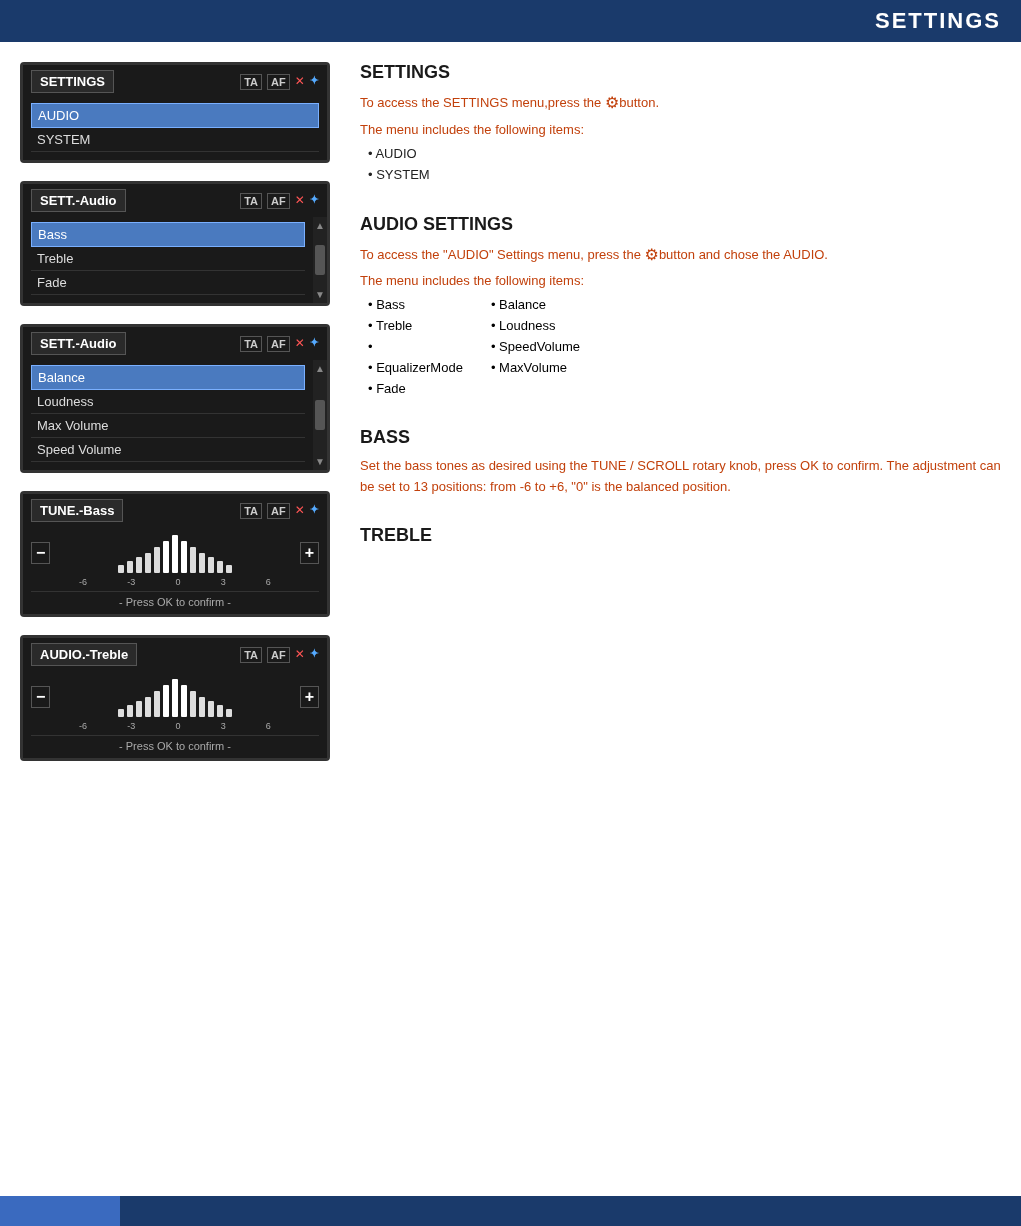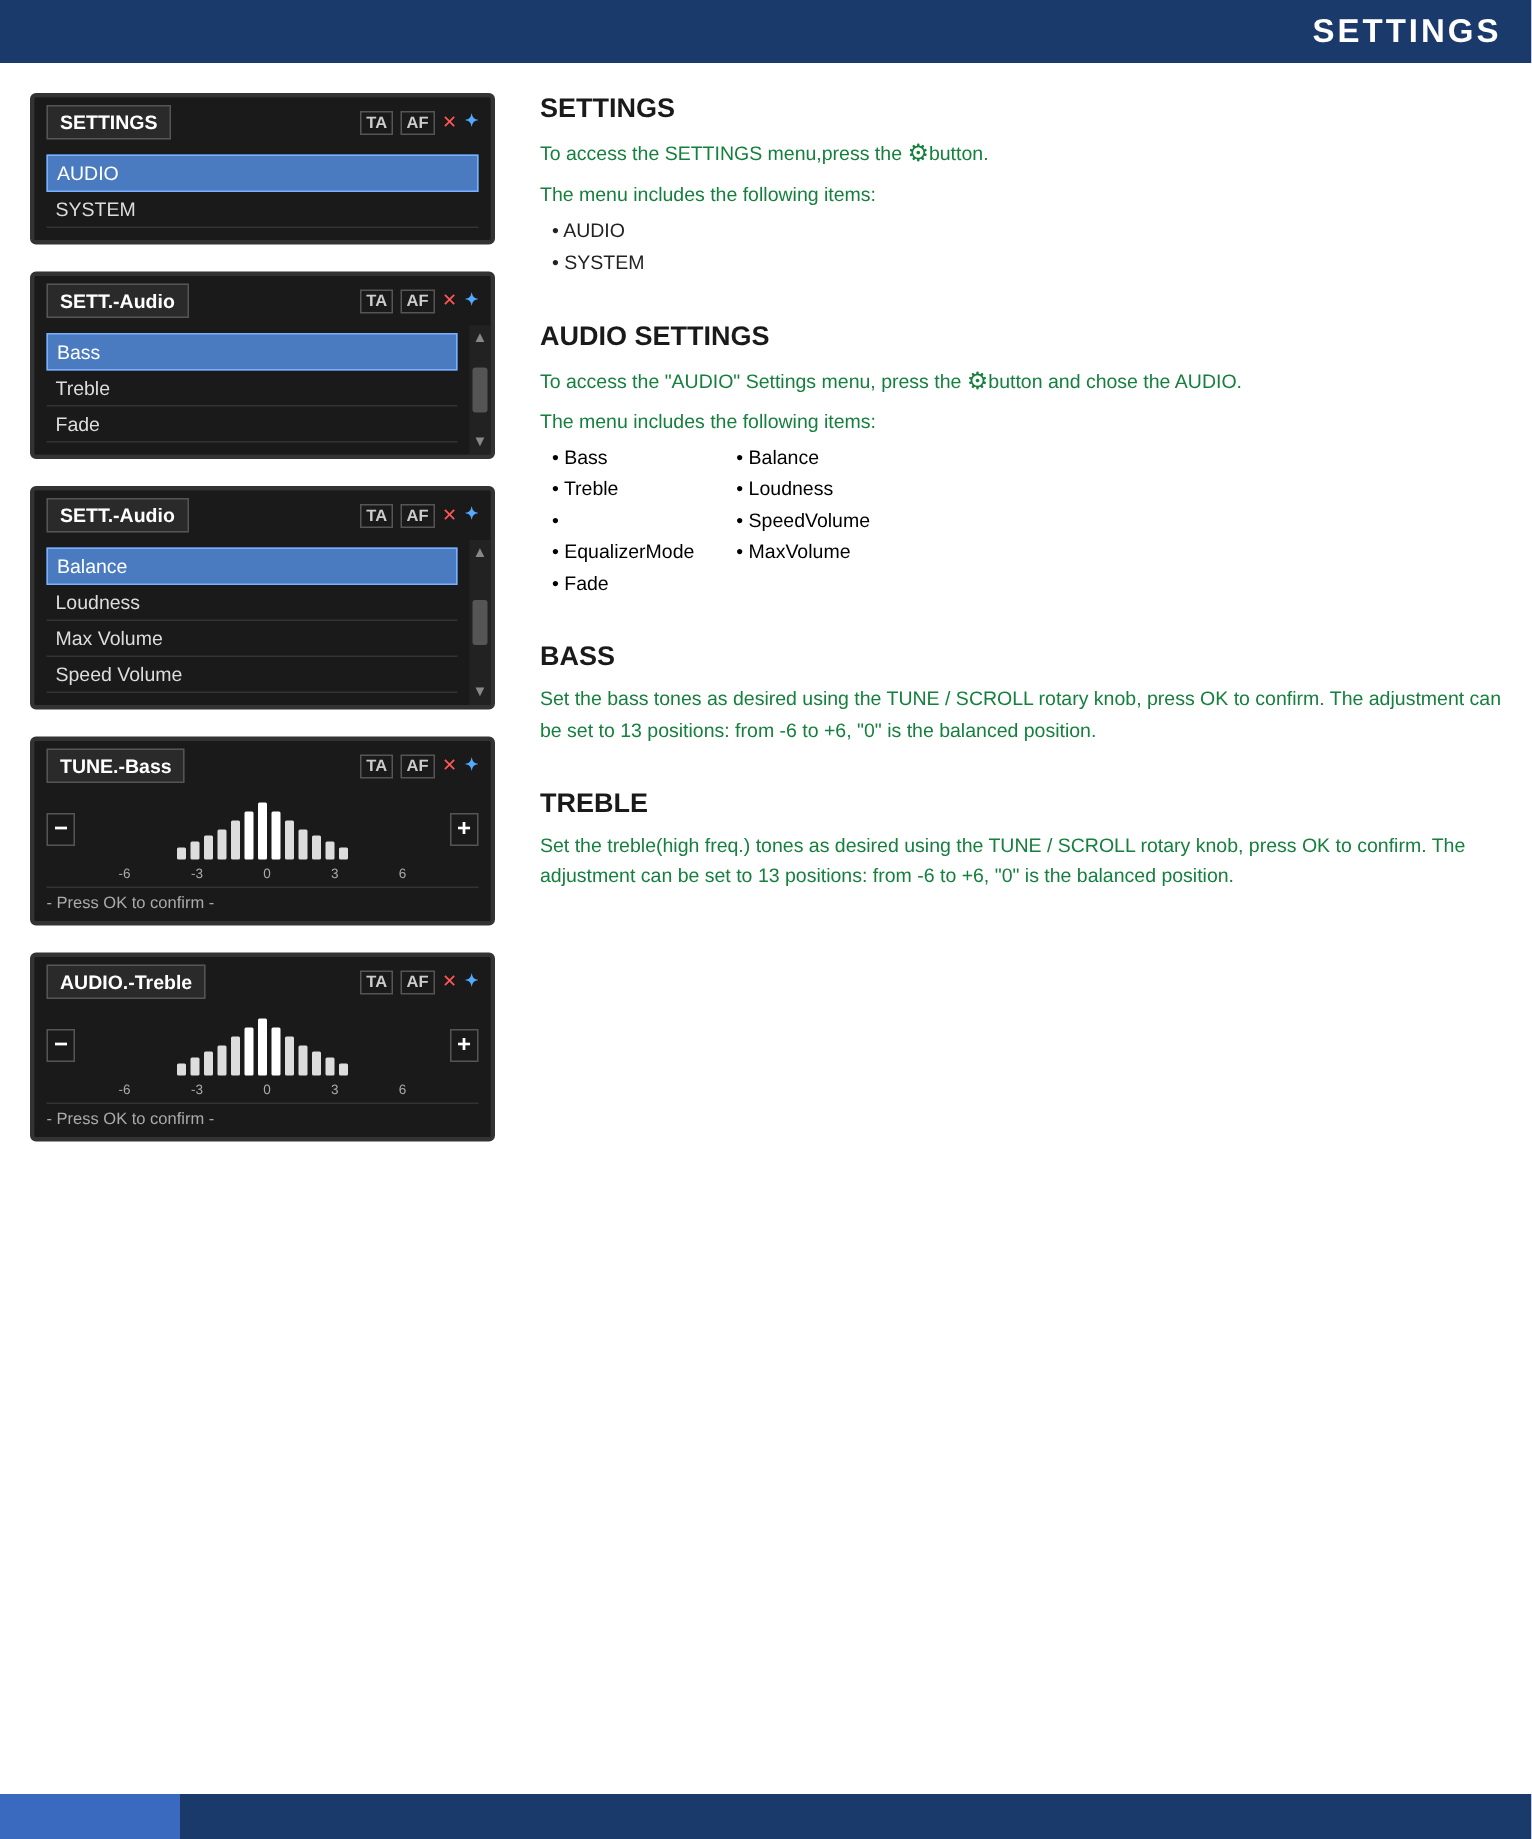--- a/index.html
+++ b/index.html
@@ -228,42 +228,42 @@
       justify-content: space-around;
       color: #aaa;
       font-size: 9px;
       margin-bottom: 4px;
       padding: 0 28px;
     }
 
     .eq-confirm-row {
       color: #aaa;
       font-size: 11px;
-      text-align: left;
+      text-align: center;
       border-top: 1px solid #333;
       padding-top: 4px;
       margin-top: 2px;
     }
 
     
     .section-title {
       font-size: 18px;
       font-weight: bold;
       color: #1a1a1a;
       margin-bottom: 8px;
       margin-top: 0;
     }
 
     .section-block {
       margin-bottom: 28px;
     }
 
     .section-text {
       font-size: 13px;
-      color: #15803d;
+      color: #c2410c;
       line-height: 1.55;
       margin-bottom: 4px;
     }
 
     .bullet-list {
       margin: 4px 0 4px 8px;
       list-style: none;
     }
 
     .bullet-list li::before {
@@ -500,21 +500,20 @@
       </div>
     </div>
 
     <div class="section-block">
       <h2 class="section-title">BASS</h2>
       <p class="section-text">Set the bass tones as desired using the TUNE / SCROLL rotary knob, press OK to confirm. The adjustment can be set to 13 positions:  from  -6  to  +6,  "0"  is  the balanced position.</p>
     </div>
 
     <div class="section-block">
       <h2 class="section-title">TREBLE</h2>
-      <p class="section-text">Set the treble(high freq.) tones as desired using  the  TUNE  /  SCROLL  rotary  knob, press OK to confirm. The adjustment can be set to 13 positions: from -6 to +6, "0" is the balanced position.</p>
     </div>
 
   </div>
 
 </div>
 
 <div class="page-footer">
   <div class="footer-inner"></div>
 </div>
 

